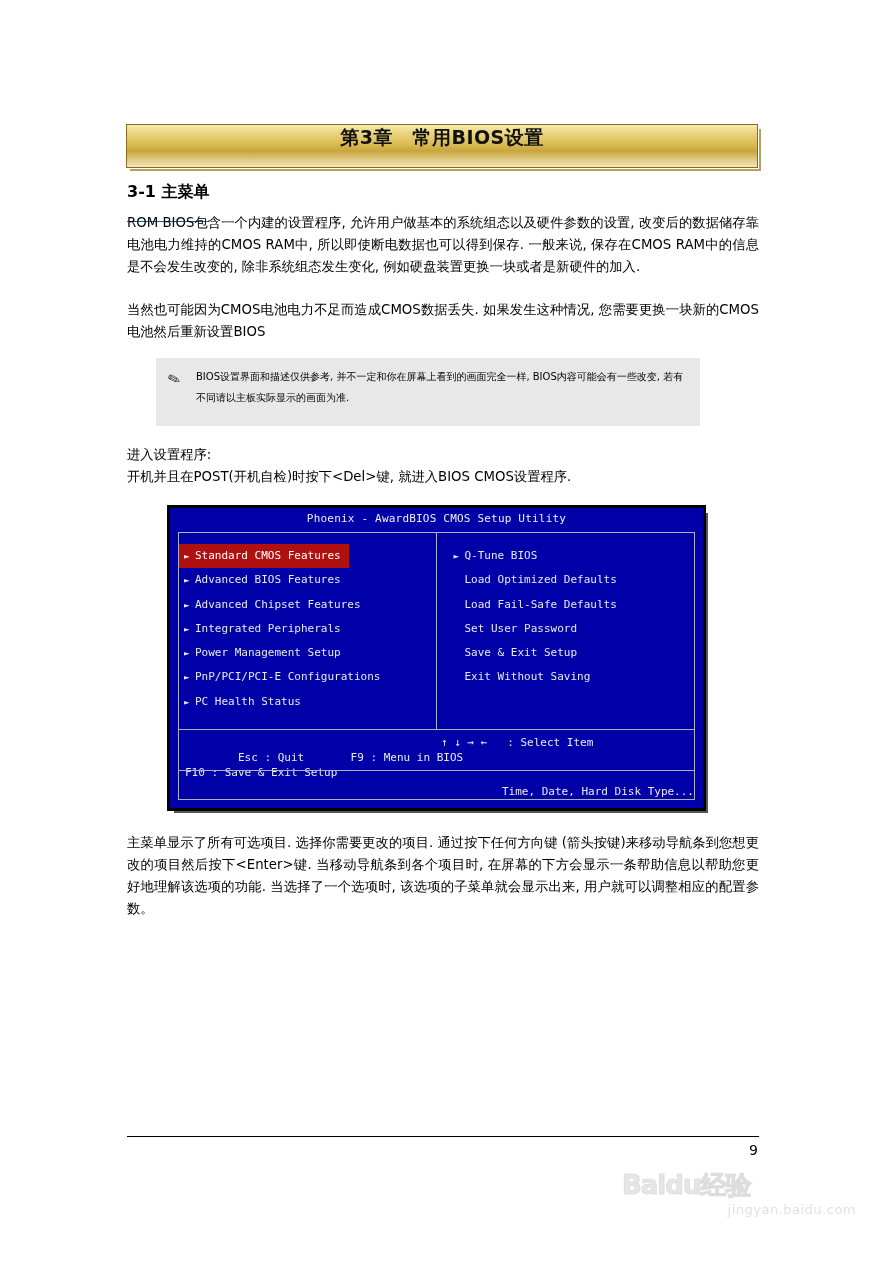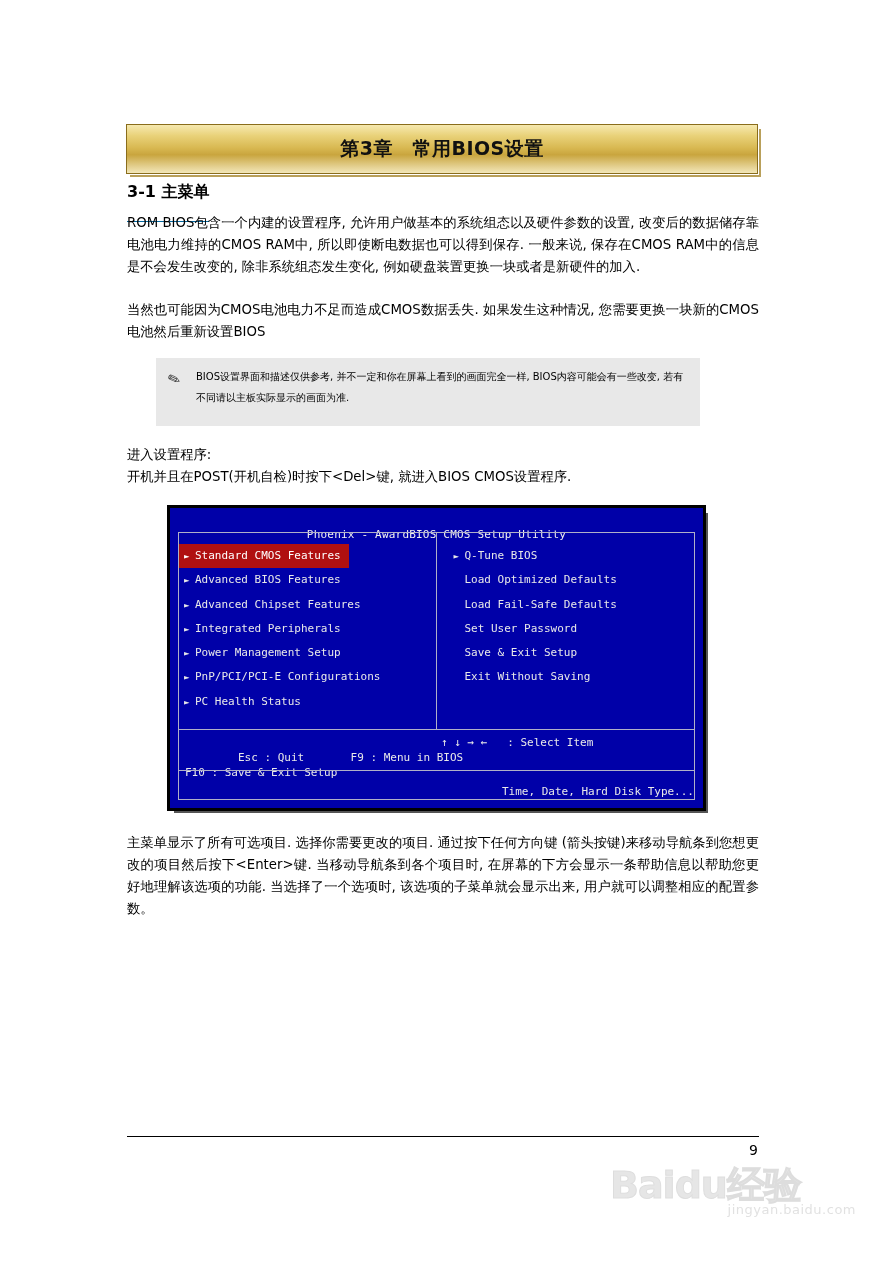--- a/index.html
+++ b/index.html
@@ -20,26 +20,25 @@
     width: 883px;
     height: 1280px;
   }
 
   
   .chapter-bar {
     position: absolute;
     left: 126px;
     top: 124px;
     width: 632px;
-    height: 50px;
+    height: 44px;
     background: linear-gradient(to bottom, #f6e9b0 0%, #e9d27a 22%, #d8b851 48%, #c9a53e 62%, #e3cf8e 86%, #f3e7b8 100%);
     border: 1px solid #8a6d1c;
     box-sizing: border-box;
     display: flex;
-    align-items: center;
     justify-content: center;
   }
   .chapter-bar::after {
     content: "";
     position: absolute;
     left: 3px; right: -4px;
     top: 4px; bottom: -4px;
     border-right: 2px solid #b9a05a;
     border-bottom: 2px solid #b9a05a;
     pointer-events: none;
@@ -134,21 +133,20 @@
     top: 5px; bottom: -5px;
     background: #555;
     z-index: -1;
   }
   .bios-title {
     text-align: center;
     font-size: 11px;
     color: #f0f0f0;
     padding-top: 4px;
     letter-spacing: 0.2px;
-    margin-top: 16px;
   }
   .bios-frame {
     position: absolute;
     left: 8px;
     top: 24px;
     right: 8px;
     bottom: 8px;
     border: 1px solid #b0b0c8;
     box-sizing: border-box;
   }
@@ -259,25 +257,26 @@
   .watermark {
     position: absolute;
     left: 610px;
     top: 1168px;
     width: 250px;
     height: 70px;
     opacity: 0.5;
   }
   .wm-main {
     font-family: "DejaVu Sans", sans-serif;
-    font-size: 38px;
+    font-size: 26px;
     font-weight: bold;
     color: #cfcfcf;
     letter-spacing: -1px;
     line-height: 34px;
+    margin-left: 12px;
     -webkit-text-stroke: 1px #bdbdbd;
   }
   .wm-sub {
     font-family: "DejaVu Sans", sans-serif;
     font-size: 13px;
     color: #c4c4c4;
     text-align: right;
     padding-right: 4px;
     letter-spacing: 0.5px;
   }

